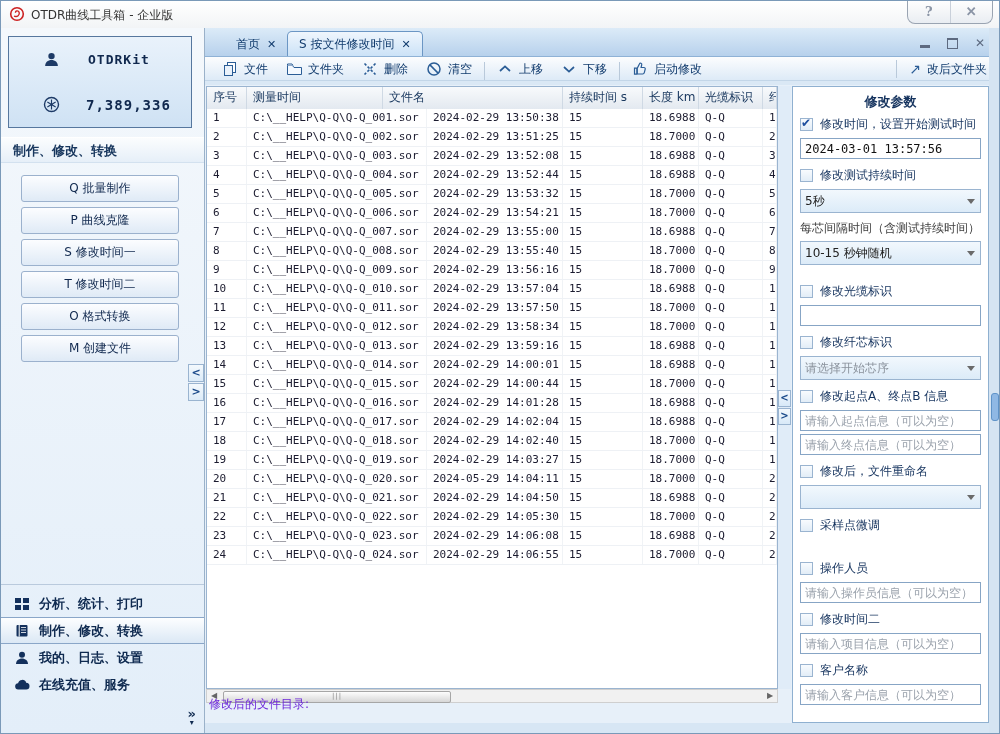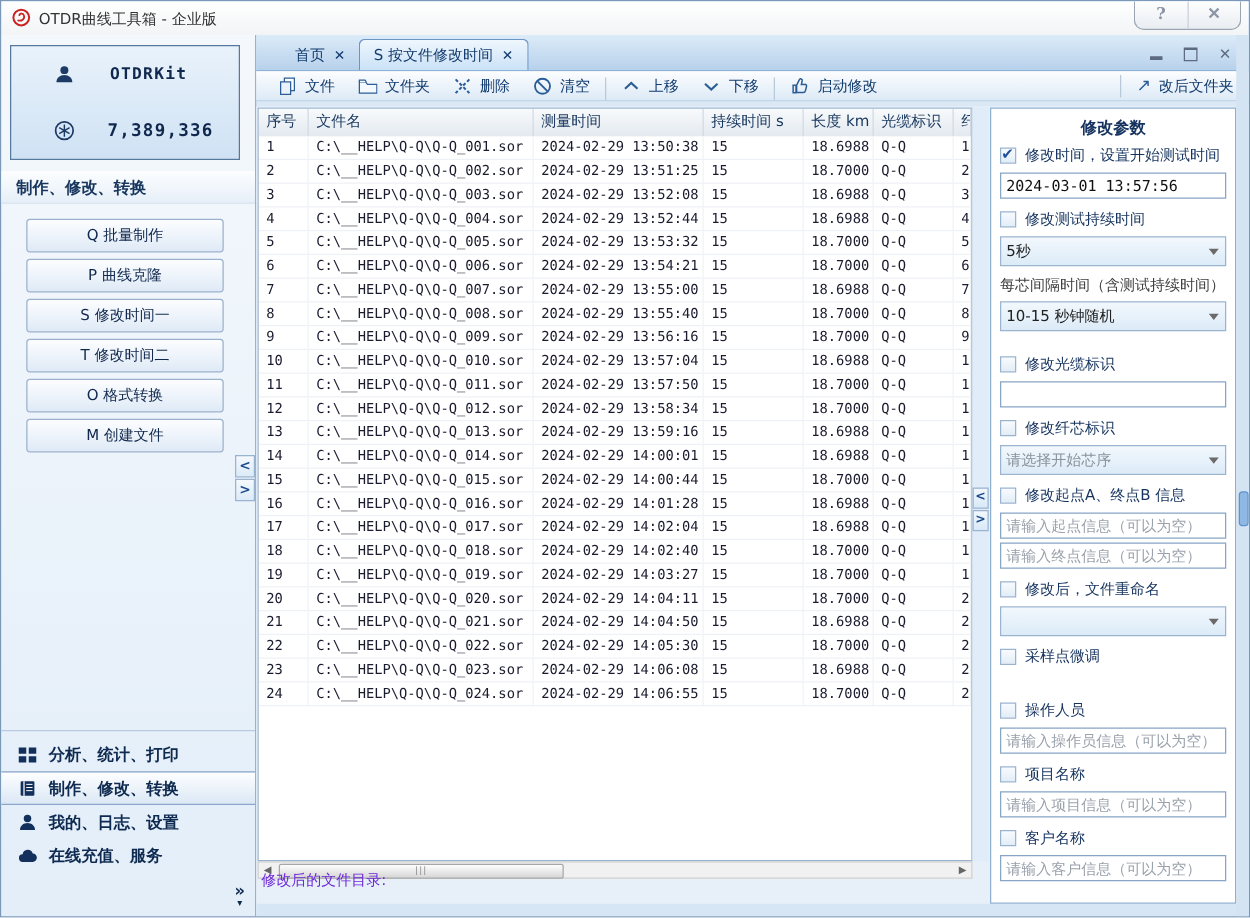--- a/index.html
+++ b/index.html
@@ -291,22 +291,22 @@
         <span>改后文件夹</span>
       </div>
     </div>
   </div>
 
   <div class="main-bg"></div>
 
   <div class="table">
     <div class="thead">
       <div class="th c0">序号</div>
+      <div class="th c2">测量时间</div>
       <div class="th c1">文件名</div>
-      <div class="th c2">测量时间</div>
       <div class="th c3">持续时间 s</div>
       <div class="th c4">长度 km</div>
       <div class="th c5">光缆标识</div>
       <div class="th c6">纤芯</div>
     </div>
     <div class="tbody">
         <div class="tr">
           <div class="td c0">1</div>
           <div class="td c1">C:\__HELP\Q-Q\Q-Q_001.sor</div>
           <div class="td c2">2024-02-29 13:50:38</div>
@@ -473,21 +473,21 @@
           <div class="td c1">C:\__HELP\Q-Q\Q-Q_019.sor</div>
           <div class="td c2">2024-02-29 14:03:27</div>
           <div class="td c3">15</div>
           <div class="td c4">18.7000</div>
           <div class="td c5">Q-Q</div>
           <div class="td c6">19</div>
         </div>
         <div class="tr">
           <div class="td c0">20</div>
           <div class="td c1">C:\__HELP\Q-Q\Q-Q_020.sor</div>
-          <div class="td c2">2024-02-29 14:04:11</div>
+          <div class="td c2">2024-05-29 14:04:11</div>
           <div class="td c3">15</div>
           <div class="td c4">18.7000</div>
           <div class="td c5">Q-Q</div>
           <div class="td c6">20</div>
         </div>
         <div class="tr">
           <div class="td c0">21</div>
           <div class="td c1">C:\__HELP\Q-Q\Q-Q_021.sor</div>
           <div class="td c2">2024-02-29 14:04:50</div>
           <div class="td c3">15</div>
@@ -599,21 +599,21 @@
     </div>
 
     <div class="field-check mt-xl">
       <span class="cb"></span>
       <span>操作人员</span>
     </div>
     <input class="txt" placeholder="请输入操作员信息（可以为空）" style="">
 
     <div class="field-check">
       <span class="cb"></span>
-      <span>项目名称</span>
+      <span>修改时间二</span>
     </div>
     <input class="txt" placeholder="请输入项目信息（可以为空）" style="">
 
     <div class="field-check">
       <span class="cb"></span>
       <span>客户名称</span>
     </div>
     <input class="txt" placeholder="请输入客户信息（可以为空）" style="">
   </div>
 

